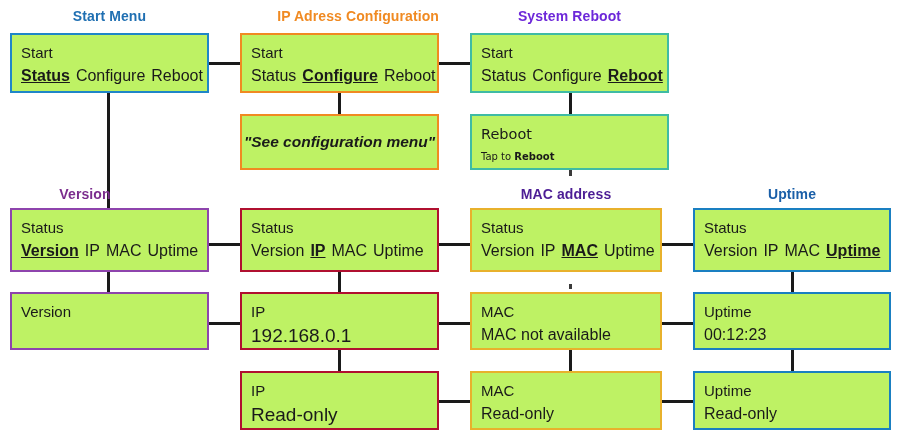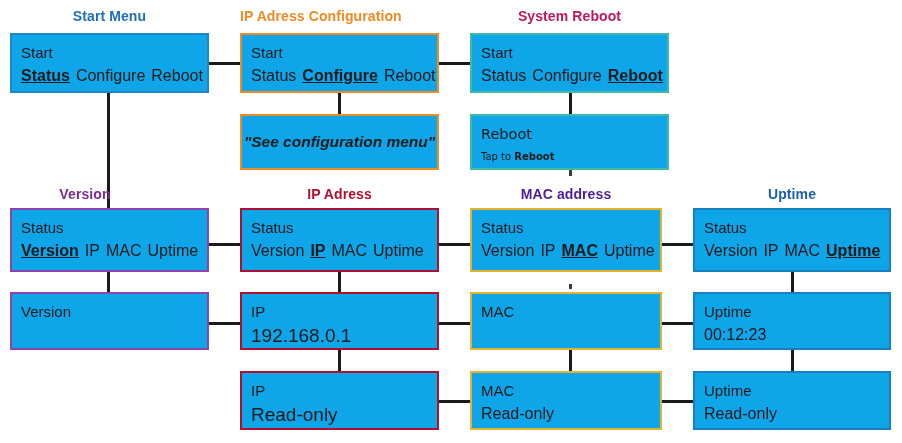--- a/index.html
+++ b/index.html
@@ -41,21 +41,21 @@
     letter-spacing: 0.1px;
     white-space: nowrap;
     z-index: 3;
     line-height: 16px;
   }
 
   
   .box {
     position: absolute;
     box-sizing: border-box;
-    background: #0ea5e9;
+    background: #bef264;
     border: 2px solid #000;
     z-index: 2;
     padding: 7px 0 0 9px;
   }
   .box .l1 {
     font-size: 15px;
     line-height: 22px;
     color: #1a1a1a;
     white-space: nowrap;
   }
@@ -101,21 +101,21 @@
   .c-blue   { border-color: #1f86c8; }
   .c-orange { border-color: #f08a22; }
   .c-teal   { border-color: #3fbba4; }
   .c-purple { border-color: #8e44ad; }
   .c-red    { border-color: #b01030; }
   .c-amber  { border-color: #e8b12c; }
   .c-blue2  { border-color: #1a7fc1; }
 
   .t-blue   { color: #1f6fb2; }
   .t-orange { color: #f08a22; }
-  .t-green  { color: #be185d; }
+  .t-green  { color: #6d28d9; }
   .t-purple { color: #7b2d8e; }
   .t-red    { color: #b01030; }
   .t-amber  { color: #4c1d95; }
   .t-blue2  { color: #1a5fa8; }
 </style>
 </head>
 <body>
 
 <div id="canvas">
 
@@ -145,25 +145,24 @@
   <div class="conn h" style="left:661px; top:322px; width:32px;"></div>
 
   <div class="conn v" style="left:338px; top:350px; height:21px;"></div>
   <div class="conn v" style="left:569px; top:350px; height:21px;"></div>
   <div class="conn v" style="left:791px; top:350px; height:21px;"></div>
 
   <div class="conn h" style="left:438px; top:400px; width:34px;"></div>
   <div class="conn h" style="left:661px; top:400px; width:32px;"></div>
 
   <div class="grp-title t-blue" style="left:10px;  top:8px;  width:199px; text-align:center;">Start Menu</div>
-  <div class="grp-title t-orange" style="left:240px; top:8px;  width:199px; text-align:left;">IP Adress Configuration</div>
+  <div class="grp-title t-orange" style="left:240px; top:8px;  width:199px; text-align:right;">IP Adress Configuration</div>
   <div class="grp-title t-green" style="left:470px; top:8px;  width:199px; text-align:center;">System Reboot</div>
 
   <div class="grp-title t-purple" style="left:10px;  top:186px; width:150px; text-align:center;">Version</div>
-  <div class="grp-title t-red" style="left:240px; top:186px; width:199px; text-align:center;">IP Adress</div>
   <div class="grp-title t-amber" style="left:470px; top:186px; width:192px; text-align:center;">MAC address</div>
   <div class="grp-title t-blue2" style="left:693px; top:186px; width:198px; text-align:center;">Uptime</div>
 
   <div class="box c-blue" style="left:10px; top:33px; width:199px; height:60px;">
     <div class="l1">Start</div>
     <div class="l2"><b>Status</b><span class="sp"></span><span>Configure</span><span class="sp"></span><span>Reboot</span></div>
   </div>
 
   <div class="box c-orange" style="left:240px; top:33px; width:199px; height:60px;">
     <div class="l1">Start</div>
@@ -208,20 +207,21 @@
     <div class="l1">Version</div>
   </div>
 
   <div class="box c-red" style="left:240px; top:292px; width:199px; height:58px;">
     <div class="l1">IP</div>
     <div class="l2" style="font-size:19px; line-height:26px;">192.168.0.1</div>
   </div>
 
   <div class="box c-amber" style="left:470px; top:292px; width:192px; height:58px;">
     <div class="l1">MAC</div>
+    <div class="l2">MAC not available</div>
   </div>
 
   <div class="box c-blue2" style="left:693px; top:292px; width:198px; height:58px;">
     <div class="l1">Uptime</div>
     <div class="l2">00:12:23</div>
   </div>
 
   <div class="box c-red" style="left:240px; top:371px; width:199px; height:59px;">
     <div class="l1">IP</div>
     <div class="l2" style="font-size:19px; line-height:26px;">Read-only</div>

